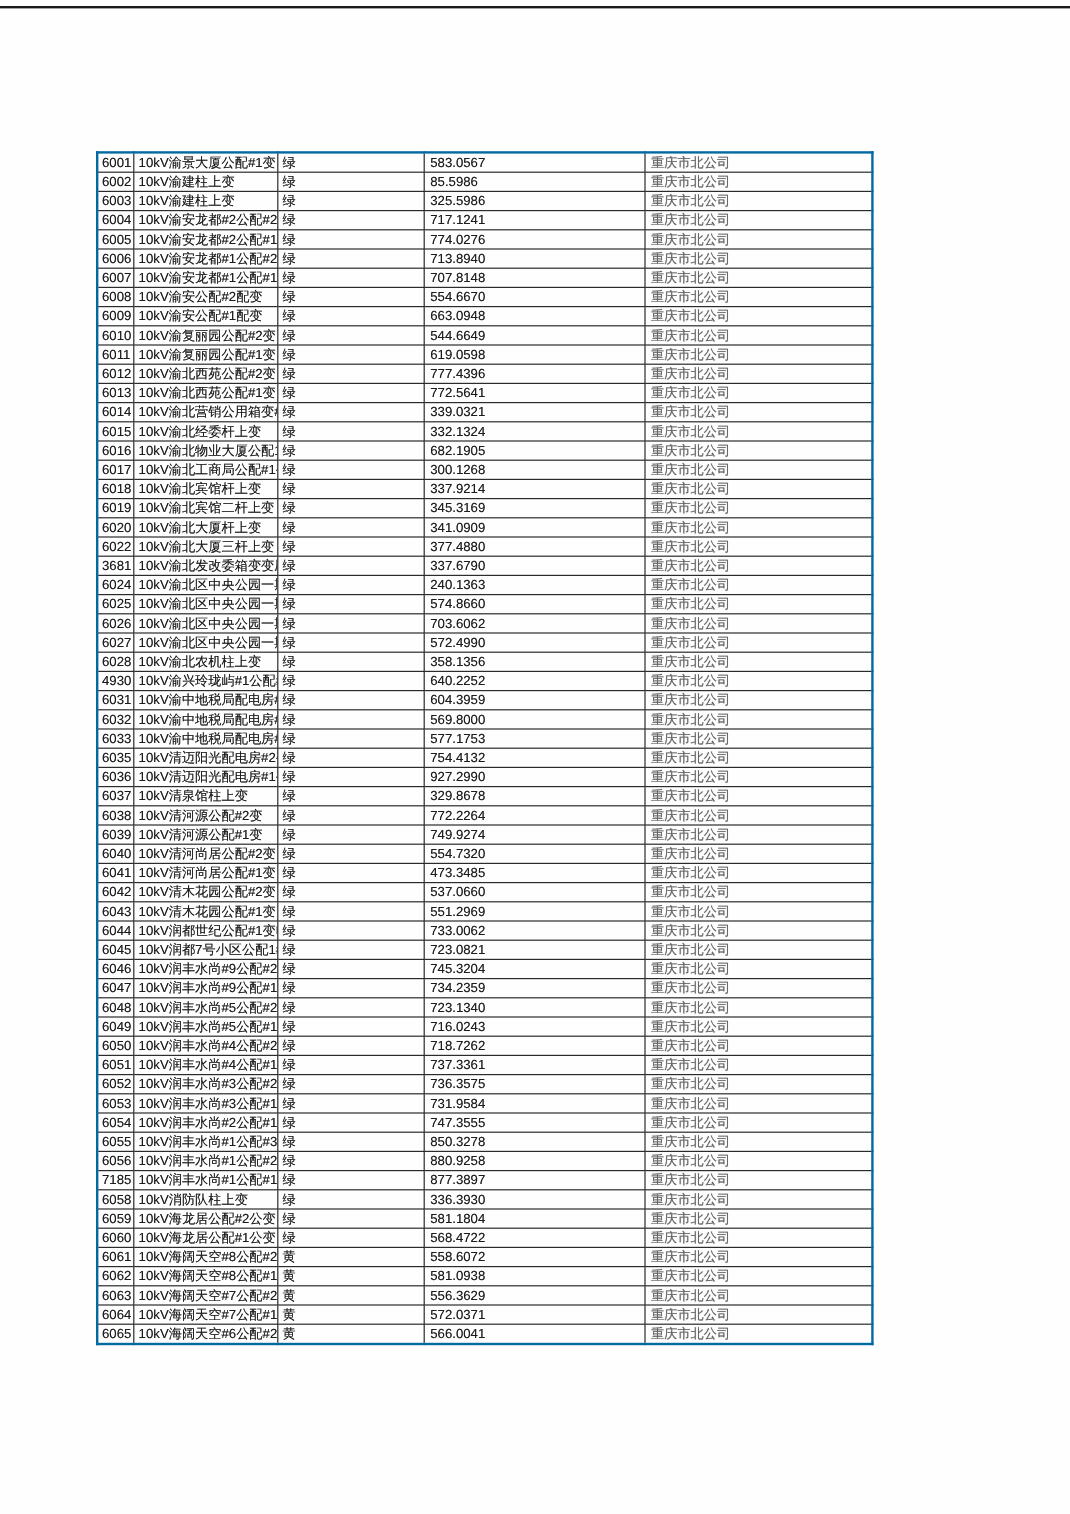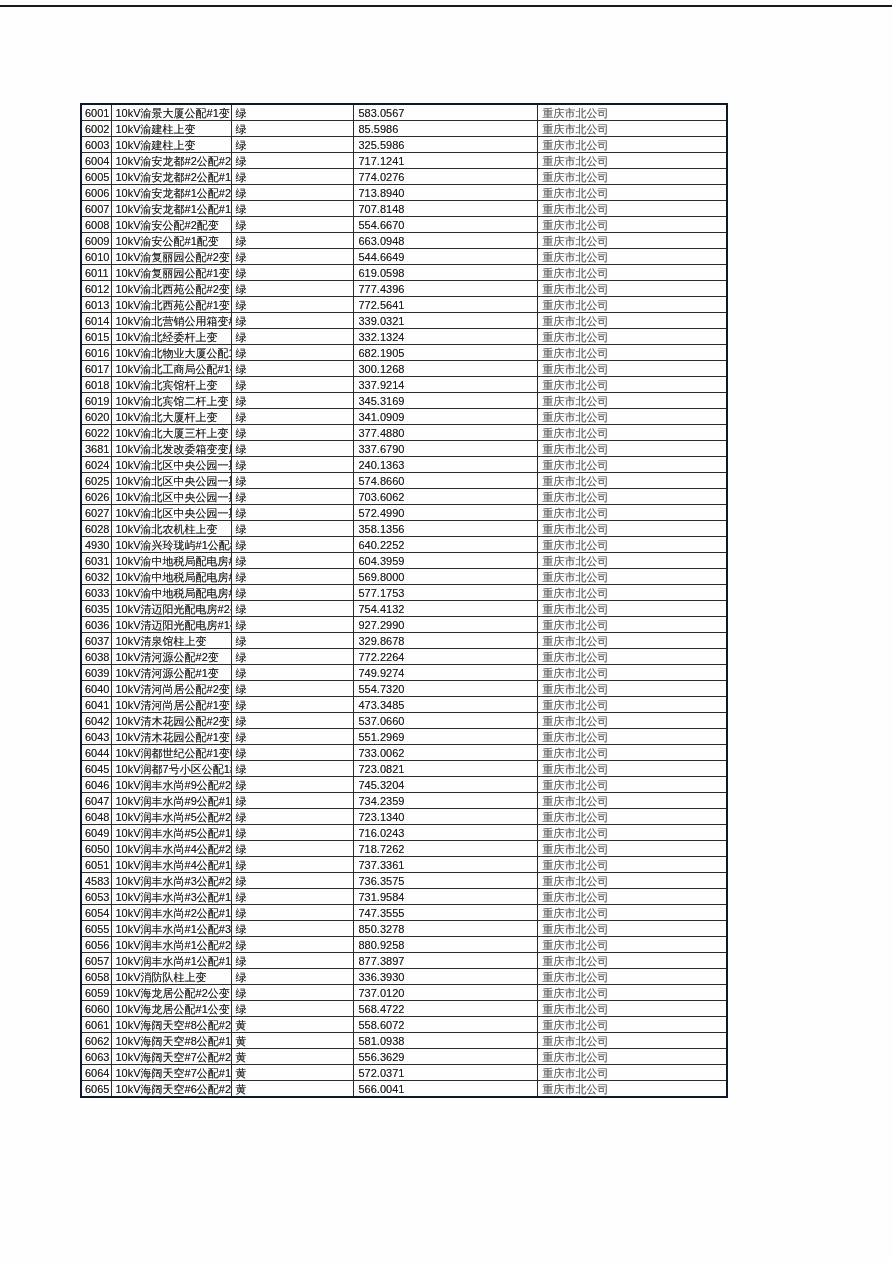--- a/index.html
+++ b/index.html
@@ -7,24 +7,24 @@
     width:892px;height:1262px;position:relative;
     background:#fefefe;
     font-family:"Liberation Sans","DejaVu Sans",sans-serif;
     overflow:hidden;
   }
   .top-rule{
     position:absolute;left:0;top:5px;width:892px;height:2px;
     background:#1a1a1a;
   }
   .sheet-table{
-    position:absolute;left:80px;top:103px;
+    position:absolute;left:80px;top:126px;
     border-collapse:collapse;table-layout:fixed;
     width:646px;
-    border:2px solid #0f172a;
+    border:2px solid #0369a1;
     padding-left:24px;
   }
   .sheet-table td{
     border:1px solid #2b2b2b;
     height:15px;
     font-size:11px;
     line-height:14px;
     color:#1c1c1c;
     padding:0 0 0 3px;
     white-space:nowrap;
@@ -390,21 +390,21 @@
         <td class="c4">重庆市北公司</td>
       </tr>
       <tr>
         <td class="c0">6051</td>
         <td class="c1">10kV润丰水尚#4公配#1变</td>
         <td class="c2">绿</td>
         <td class="c3">737.3361</td>
         <td class="c4">重庆市北公司</td>
       </tr>
       <tr>
-        <td class="c0">4583</td>
+        <td class="c0">6052</td>
         <td class="c1">10kV润丰水尚#3公配#2变</td>
         <td class="c2">绿</td>
         <td class="c3">736.3575</td>
         <td class="c4">重庆市北公司</td>
       </tr>
       <tr>
         <td class="c0">6053</td>
         <td class="c1">10kV润丰水尚#3公配#1变</td>
         <td class="c2">绿</td>
         <td class="c3">731.9584</td>
@@ -425,38 +425,38 @@
         <td class="c4">重庆市北公司</td>
       </tr>
       <tr>
         <td class="c0">6056</td>
         <td class="c1">10kV润丰水尚#1公配#2变</td>
         <td class="c2">绿</td>
         <td class="c3">880.9258</td>
         <td class="c4">重庆市北公司</td>
       </tr>
       <tr>
-        <td class="c0">6057</td>
+        <td class="c0">7185</td>
         <td class="c1">10kV润丰水尚#1公配#1变</td>
         <td class="c2">绿</td>
         <td class="c3">877.3897</td>
         <td class="c4">重庆市北公司</td>
       </tr>
       <tr>
         <td class="c0">6058</td>
         <td class="c1">10kV消防队柱上变</td>
         <td class="c2">绿</td>
         <td class="c3">336.3930</td>
         <td class="c4">重庆市北公司</td>
       </tr>
       <tr>
         <td class="c0">6059</td>
         <td class="c1">10kV海龙居公配#2公变</td>
         <td class="c2">绿</td>
-        <td class="c3">737.0120</td>
+        <td class="c3">581.1804</td>
         <td class="c4">重庆市北公司</td>
       </tr>
       <tr>
         <td class="c0">6060</td>
         <td class="c1">10kV海龙居公配#1公变</td>
         <td class="c2">绿</td>
         <td class="c3">568.4722</td>
         <td class="c4">重庆市北公司</td>
       </tr>
       <tr>

